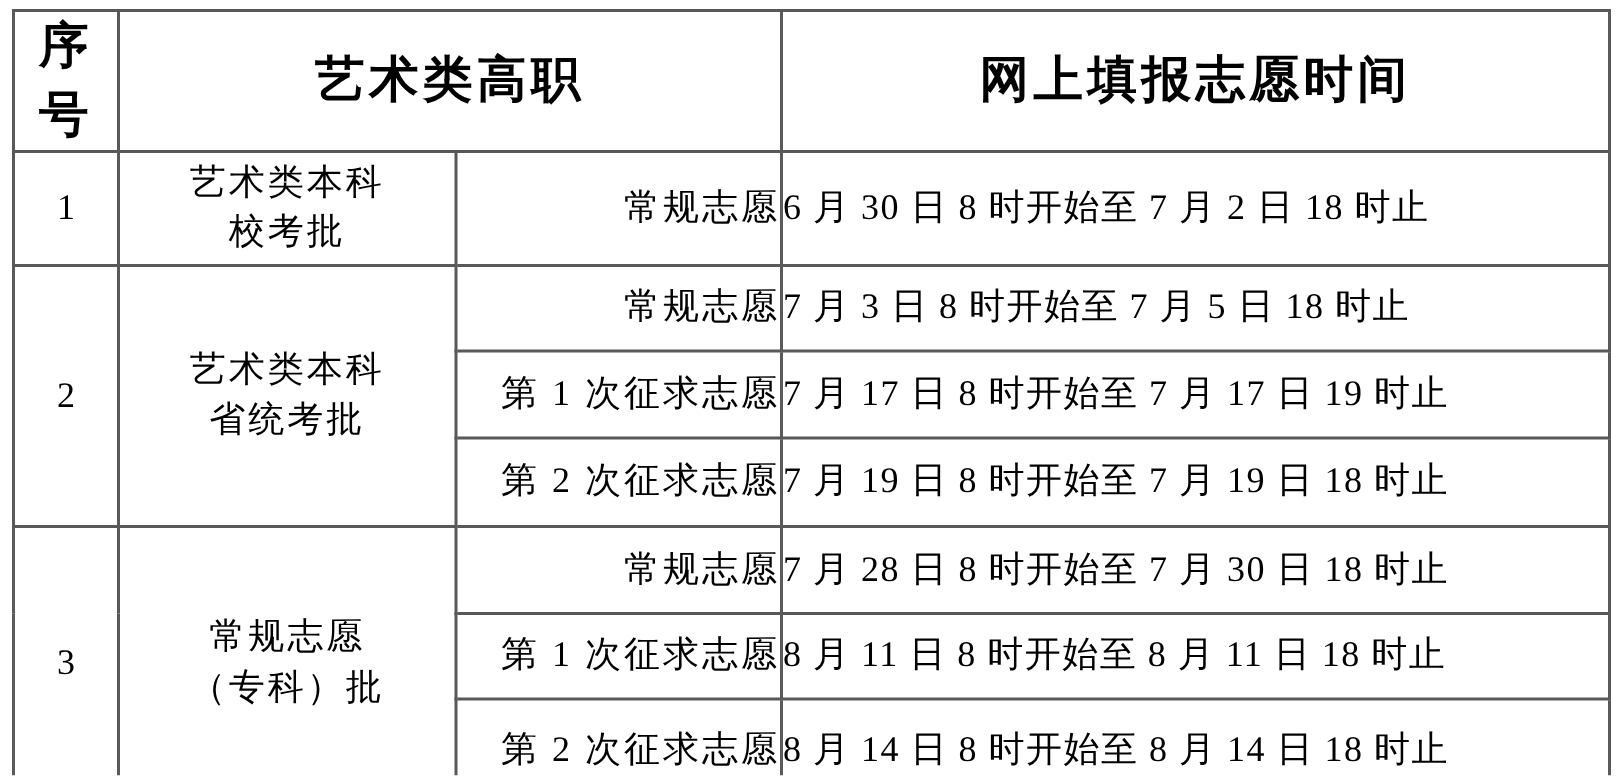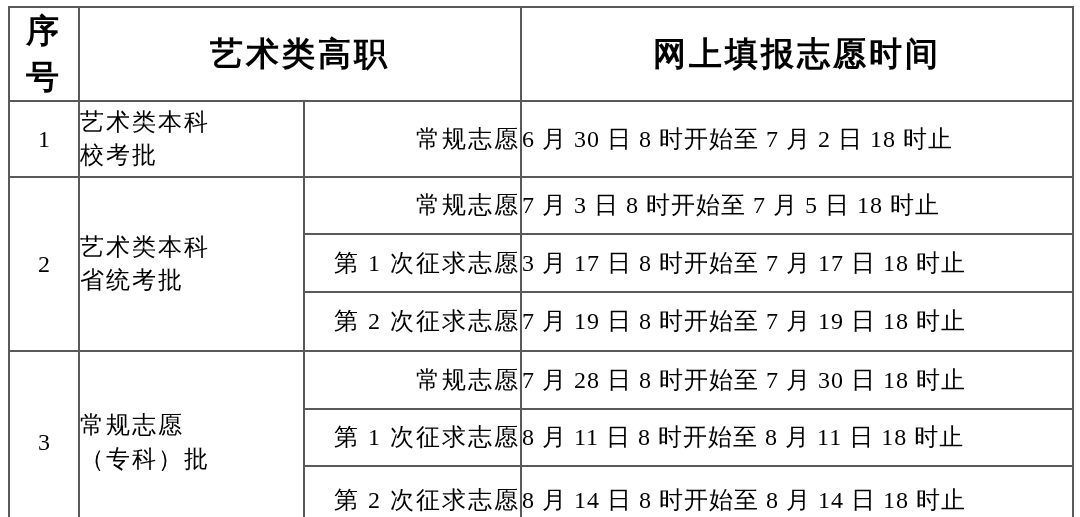--- a/index.html
+++ b/index.html
@@ -45,21 +45,21 @@
   tr.h-57     { height: 57px; }
   tr.h-58     { height: 58px; }
   tr.h-59     { height: 59px; }
   tr.h-68     { height: 68px; }
   
   td.c-idx {
     text-align: center;
     letter-spacing: 0;
   }
   td.c-batch {
-    text-align: left;
+    text-align: center;
     white-space: pre-line;
     letter-spacing: 2px;
   }
   td.c-type {
     text-align: right;
     padding-left: 10px;
     letter-spacing: 2px;
   }
   td.c-time {
     text-align: left;
@@ -97,21 +97,21 @@
 
     <tr class="h-57">
       <td class="c-idx" rowspan="3">2</td>
       <td class="c-batch" rowspan="3">艺术类本科
 省统考批</td>
       <td class="c-type">常规志愿</td>
       <td class="c-time">7 月 3 日 8 时开始至 7 月 5 日 18 时止</td>
     </tr>
     <tr class="h-58">
       <td class="c-type">第 1 次征求志愿</td>
-      <td class="c-time">3 月 17 日 8 时开始至 7 月 17 日 18 时止</td>
+      <td class="c-time">7 月 17 日 8 时开始至 7 月 17 日 19 时止</td>
     </tr>
     <tr class="h-59">
       <td class="c-type">第 2 次征求志愿</td>
       <td class="c-time">7 月 19 日 8 时开始至 7 月 19 日 18 时止</td>
     </tr>
 
     <tr class="h-58">
       <td class="c-idx" rowspan="3">3</td>
       <td class="c-batch" rowspan="3">常规志愿
 （专科）批</td>

